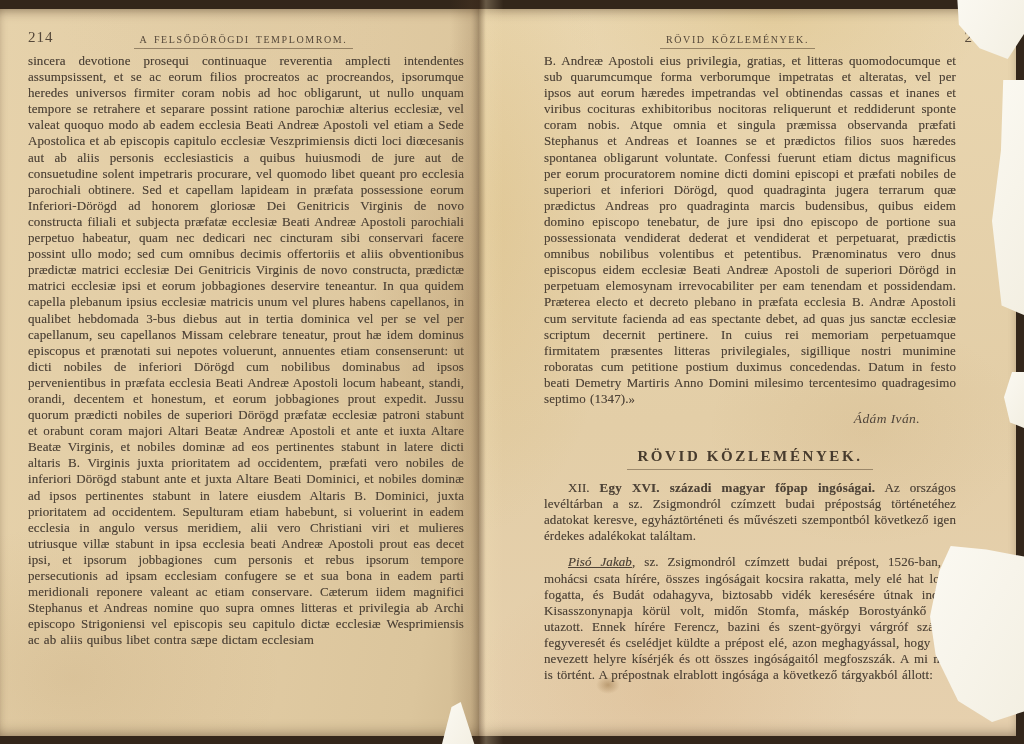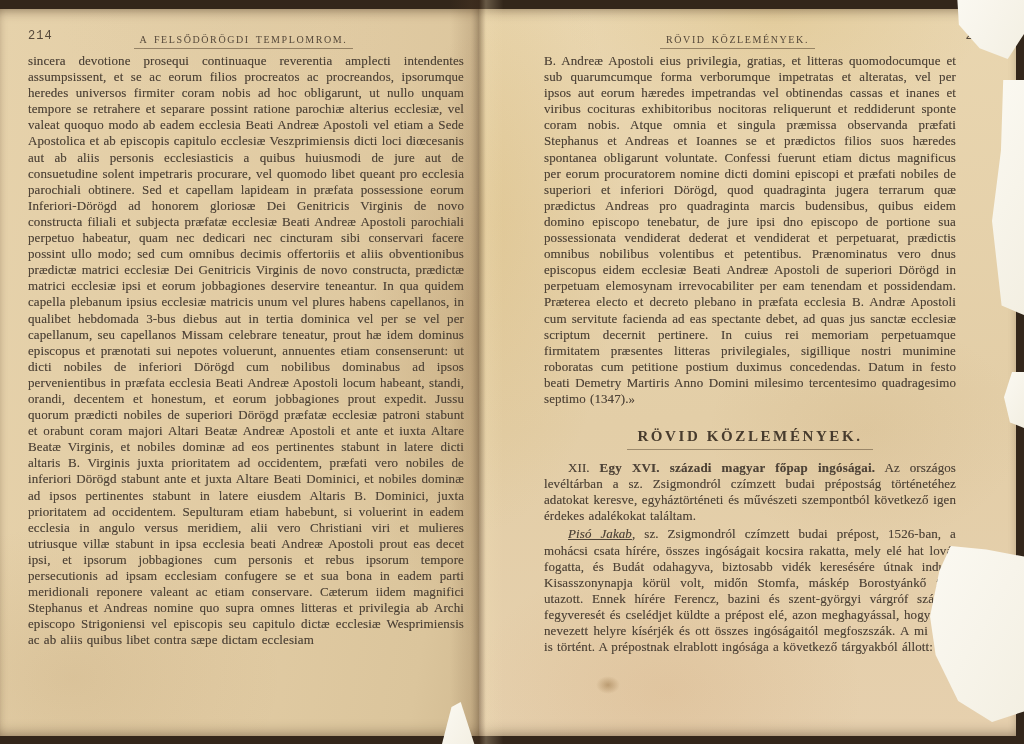--- a/index.html
+++ b/index.html
@@ -34,38 +34,38 @@
       rgba(75,52,32,0.30) 47%, rgba(240,222,182,0.28) 58%, rgba(0,0,0,0) 86%);
   }
   
   .pagehead { position:absolute; top:20px; left:28px; right:20px; text-align:center; }
   .page-right .pagehead { left:52px; right:72px; }
   .running-head {
     display:inline-block; font-size:10px; letter-spacing:1.6px; color:#55483a;
     border-bottom:1px solid rgba(85,70,50,0.55); padding:0 6px 3px;
     word-spacing:2px;
   }
-  .pageno { position:absolute; top:0; font-size:12px; color:#55483a; letter-spacing:1px;font-family:Liberation Mono, monospace; }
+  .pageno { position:absolute; top:0; font-size:15px; color:#55483a; letter-spacing:1px; }
   .pageno-left { left:0; }
   .pageno-right { right:-46px; }
   .body-text {
     margin:0; text-align:justify; font-size:13px; line-height:16.1px;
     color: var(--ink-color, #4e4337); word-spacing:0.06em; letter-spacing:0.1px;
     text-shadow:0 0 0.5px rgba(78,67,55,0.45);
   }
   .left-body { position:absolute; top:44px; left:28px; width:436px; }
   .right-col { position:absolute; top:44px; left:65px; width:412px; }
   .signature { margin:4px 36px 0 0; text-align:right; font-style:italic; font-size:13.5px;
     color:#50453a; letter-spacing:0.4px; }
   .heading-row { text-align:center; margin:20px 0 10px; }
   .section-heading {
     display:inline-block; margin:0; font-size:15px; font-weight:700; letter-spacing:2.6px;
     color:#473b2d; border-bottom:1px solid rgba(85,70,50,0.5); padding:0 10px 4px;
   }
-  .indent { text-indent:24px; margin-top:2px; }
+  .indent { text-indent:24px; margin-top:10px; }
   .article-title { font-weight:700; letter-spacing:0.2px; }
   .article-name { font-style:italic;text-decoration:underline; }
   
   .tear { position:absolute; pointer-events:none; background:linear-gradient(120deg,#fbf9f2,#f3efe2); }
   .tear-tr { left:950px; top:0; width:74px; height:62px;
     clip-path:polygon(10% 0,100% 0,100% 55%,78% 95%,40% 78%,12% 40%); }
   .tear-mr { left:992px; top:80px; width:32px; height:235px;
     clip-path:polygon(35% 0,100% 0,100% 100%,30% 96%,0 60%,28% 30%); }
   .tear-r2 { left:1004px; top:372px; width:20px; height:56px;
     clip-path:polygon(40% 0,100% 0,100% 100%,30% 90%,0 45%); }
@@ -91,20 +91,21 @@
 
   <div class="page page-right">
     <div class="pagehead">
       <span class="running-head">RÖVID KÖZLEMÉNYEK.</span>
       <span class="pageno pageno-right">215</span>
     </div>
 
     <div class="right-col">
       <p class="body-text">B. Andreæ Apostoli eius privilegia, gratias, et litteras quomodocumque et sub quarumcumque forma verborumque impetratas et alteratas, vel per ipsos aut eorum hæredes impetrandas vel obtinendas cassas et inanes et viribus cocituras exhibitoribus nocitoras reliquerunt et reddiderunt sponte coram nobis. Atque omnia et singula præmissa observanda præfati Stephanus et Andreas et Ioannes se et prædictos filios suos hæredes spontanea obligarunt voluntate. Confessi fuerunt etiam dictus magnificus per eorum procuratorem nomine dicti domini episcopi et præfati nobiles de superiori et inferiori Dörögd, quod quadraginta jugera terrarum quæ prædictus Andreas pro quadraginta marcis budensibus, quibus eidem domino episcopo tenebatur, de jure ipsi dno episcopo de portione sua possessionata vendiderat dederat et vendiderat et perpetuarat, prædictis omnibus nobilibus volentibus et petentibus. Prænominatus vero dnus episcopus eidem ecclesiæ Beati Andreæ Apostoli de superiori Dörögd in perpetuam elemosynam irrevocabiliter per eam tenendam et possidendam. Præterea electo et decreto plebano in præfata ecclesia B. Andræ Apostoli cum servitute facienda ad eas spectante debet, ad quas jus sanctæ ecclesiæ scriptum decernit pertinere. In cuius rei memoriam perpetuamque firmitatem præsentes litteras privilegiales, sigillique nostri munimine roboratas cum petitione postium duximus concedendas. Datum in festo beati Demetry Martiris Anno Domini milesimo tercentesimo quadragesimo septimo (1347).»</p>
 
+      <p class="signature"><span>Ádám Iván.</span></p>
 
       <div class="heading-row">
         <h2 class="section-heading">RÖVID KÖZLEMÉNYEK.</h2>
       </div>
 
       <p class="body-text indent"><span>XII. </span><b class="article-title">Egy XVI. századi magyar főpap ingóságai.</b><span> Az országos levéltárban a sz. Zsigmondról czímzett budai prépostság történetéhez adatokat keresve, egyháztörténeti és művészeti szempontból következő igen érdekes adalékokat találtam.</span></p>
 
       <p class="body-text indent"><i class="article-name">Pisó Jakab</i><span>, sz. Zsigmondról czímzett budai prépost, 1526-ban, a mohácsi csata hírére, összes ingóságait kocsira rakatta, mely elé hat lovát fogatta, és Budát odahagyva, biztosabb vidék keresésére útnak indult. Kisasszonynapja körül volt, midőn Stomfa, máskép Borostyánkő felé utazott. Ennek hírére Ferencz, bazini és szent-györgyi várgróf számos fegyveresét és cselédjet küldte a prépost elé, azon meghagyással, hogy őt a nevezett helyre kísérjék és ott összes ingóságaitól megfoszszák. A mi meg is történt. A prépostnak elrablott ingósága a következő tárgyakból állott:</span></p>
     </div>
   </div>

